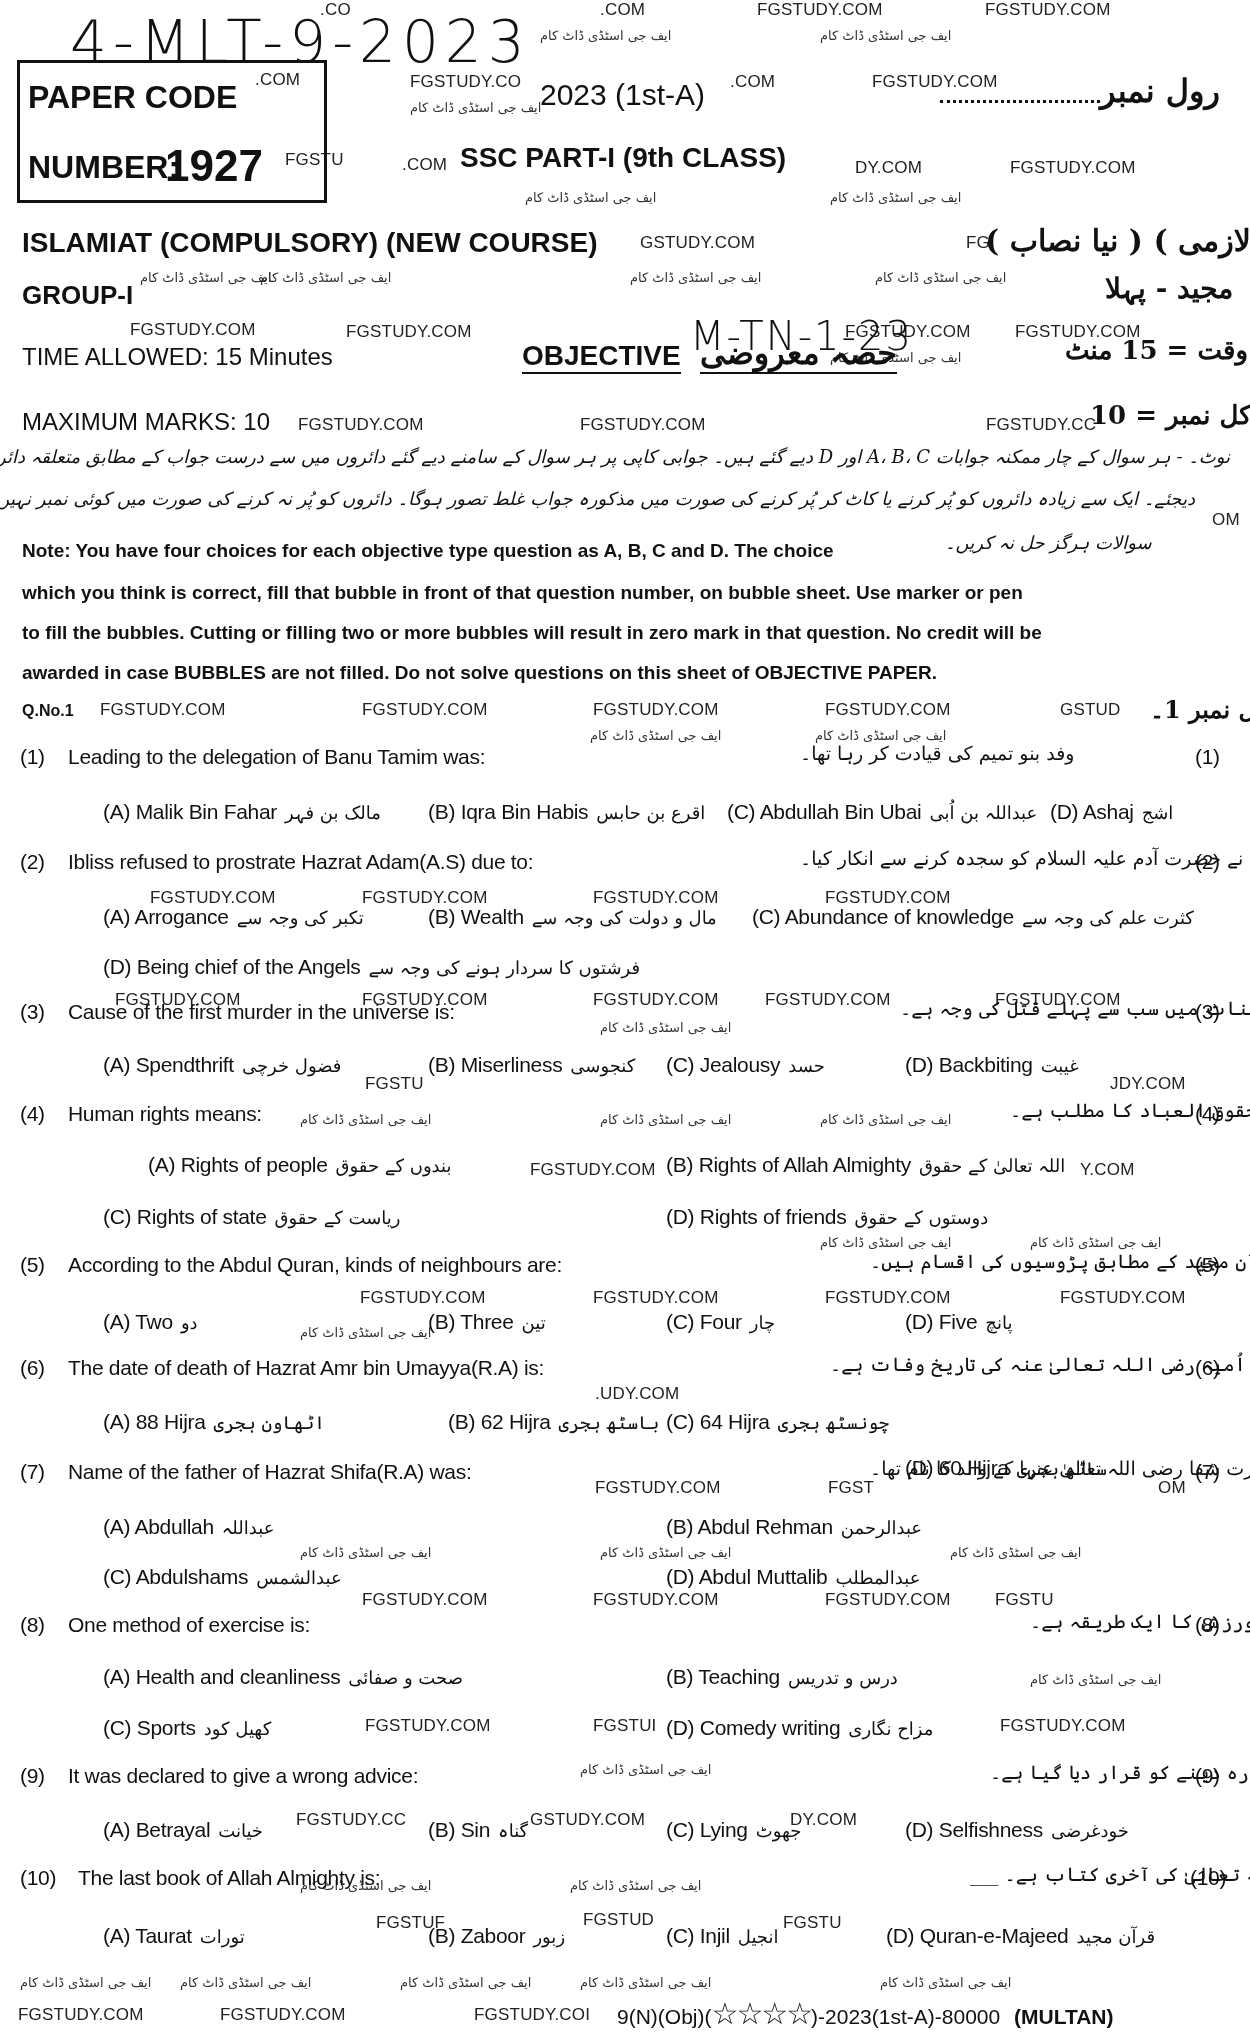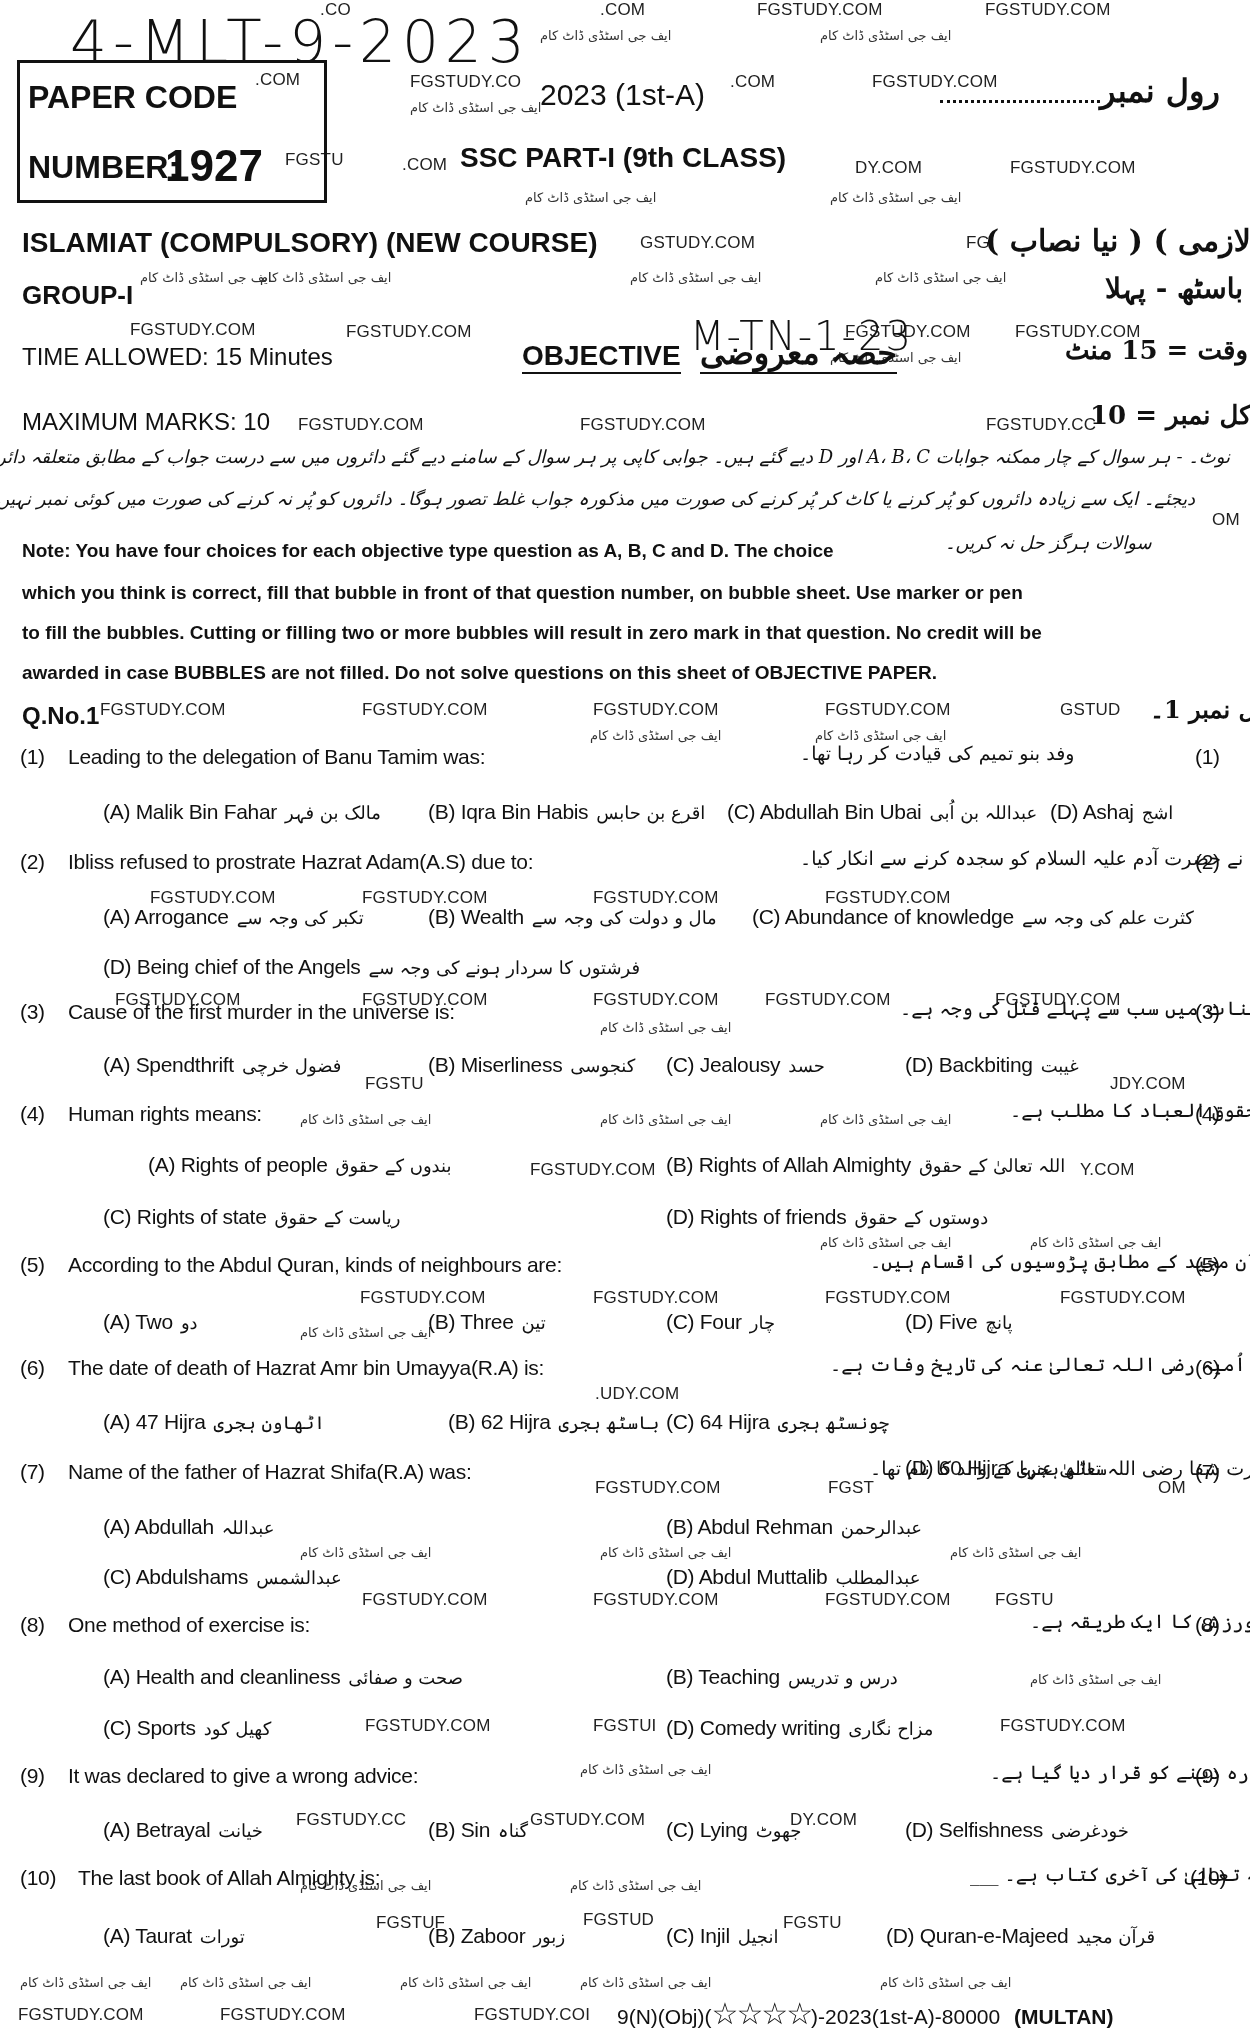--- a/index.html
+++ b/index.html
@@ -129,39 +129,39 @@
 <div class="abs hdr" style="left:540px;top:78px;font-size:30px;font-weight:normal;">2023 (1st-A)</div>
 <div class="abs hdr" style="left:460px;top:142px;font-size:28px;">SSC PART-I (9th CLASS)</div>
 
 <div class="abs ur" style="left:1100px;top:72px;font-size:32px;font-weight:bold;">رول نمبر</div>
 <div class="abs" style="left:940px;top:100px;width:160px;border-bottom:3px dotted #111;"></div>
 
 <div class="abs hdr" style="left:22px;top:227px;font-size:28px;">ISLAMIAT (COMPULSORY) (NEW COURSE)</div>
 <div class="abs ur" style="left:985px;top:223px;font-size:30px;font-weight:bold;">اسلامیات ( لازمی ) ( نیا نصاب )</div>
 
 <div class="abs hdr" style="left:22px;top:280px;font-size:26px;">GROUP-I</div>
-<div class="abs ur" style="left:1105px;top:272px;font-size:28px;font-weight:bold;">باسٹھ - پہلا</div>
+<div class="abs ur" style="left:1105px;top:272px;font-size:28px;font-weight:bold;">مجید - پہلا</div>
 
 <div class="abs" style="left:22px;top:343px;font-size:24px;">TIME ALLOWED: 15 Minutes</div>
 <div class="abs hdr underline" style="left:522px;top:340px;font-size:28px;">OBJECTIVE</div>
 <div class="abs ur underline" style="left:700px;top:334px;font-size:32px;font-weight:bold;">حصہ معروضی</div>
 <div class="abs ur" style="left:1065px;top:335px;font-size:26px;font-weight:bold;">وقت = 15 منٹ</div>
 
 <div class="abs" style="left:22px;top:408px;font-size:24px;">MAXIMUM MARKS: 10</div>
 <div class="abs ur" style="left:1090px;top:400px;font-size:26px;font-weight:bold;">کل نمبر = 10</div>
 
 <div class="abs ur" style="right:20px;top:446px;font-size:18px;font-style:italic;">نوٹ۔ - ہر سوال کے چار ممکنہ جوابات A، B، C اور D دیے گئے ہیں۔ جوابی کاپی پر ہر سوال کے سامنے دیے گئے دائروں میں سے درست جواب کے مطابق متعلقہ دائرہ کو مارکر یا پین سے بھر</div>
 <div class="abs ur" style="right:55px;top:488px;font-size:18px;font-style:italic;">دیجئے۔ ایک سے زیادہ دائروں کو پُر کرنے یا کاٹ کر پُر کرنے کی صورت میں مذکورہ جواب غلط تصور ہوگا۔ دائروں کو پُر نہ کرنے کی صورت میں کوئی نمبر نہیں دیا جائے گا۔ اس سوالیہ پرچہ پر</div>
 <div class="abs ur" style="left:945px;top:532px;font-size:18px;font-style:italic;">سوالات ہرگز حل نہ کریں۔</div>
 <div class="abs note" style="left:22px;top:540px;">Note:  You have four choices for each objective type question as A, B, C and D. The choice</div>
 <div class="abs note" style="left:22px;top:582px;">which you think is correct, fill that bubble in front of that question number, on bubble sheet. Use marker or pen</div>
 <div class="abs note" style="left:22px;top:622px;">to fill the bubbles. Cutting or filling two or more bubbles will result in zero mark in that question.  No credit will be</div>
 <div class="abs note" style="left:22px;top:662px;">awarded in case BUBBLES are not filled. Do not solve questions on this sheet of OBJECTIVE PAPER.</div>
 
-<div class="abs hdr" style="left:22px;top:702px;font-size:24px;">Q.No.1</div>
+<div class="abs hdr" style="left:22px;top:702px;font-size:16px;">Q.No.1</div>
 <div class="abs ur" style="left:1150px;top:695px;font-size:24px;font-weight:bold;">سوال نمبر 1۔</div>
 
 <div class="abs q" style="left:20px;top:745px;">(1)</div>
 <div class="abs q" style="left:68px;top:745px;">Leading to the delegation of Banu Tamim was:</div>
 <div class="abs q-ur" style="left:800px;top:742px;">وفد بنو تمیم کی قیادت کر رہا تھا۔</div>
 <div class="abs q" style="left:1195px;top:745px;">(1)</div>
 <div class="abs opt" style="left:103px;top:800px;"><span>(A) Malik Bin Fahar</span><span class="u">مالک بن فہر</span></div>
 <div class="abs opt" style="left:428px;top:800px;"><span>(B) Iqra Bin Habis</span><span class="u">اقرع بن حابس</span></div>
 <div class="abs opt" style="left:727px;top:800px;"><span>(C) Abdullah Bin Ubai</span><span class="u">عبداللہ بن اُبی</span></div>
 <div class="abs opt" style="left:1050px;top:800px;"><span>(D) Ashaj</span><span class="u">اشج</span></div>
@@ -199,21 +199,21 @@
 <div class="abs q" style="left:1195px;top:1253px;">(5)</div>
 <div class="abs opt" style="left:103px;top:1310px;"><span>(A) Two</span><span class="u">دو</span></div>
 <div class="abs opt" style="left:428px;top:1310px;"><span>(B) Three</span><span class="u">تین</span></div>
 <div class="abs opt" style="left:666px;top:1310px;"><span>(C) Four</span><span class="u">چار</span></div>
 <div class="abs opt" style="left:905px;top:1310px;"><span>(D) Five</span><span class="u">پانچ</span></div>
 
 <div class="abs q" style="left:20px;top:1356px;">(6)</div>
 <div class="abs q" style="left:68px;top:1356px;">The date of death of Hazrat Amr bin Umayya(R.A) is:</div>
 <div class="abs q-ur" style="left:830px;top:1353px;">حضرت عمرو بن اُمیہ رضی اللہ تعالیٰ عنہ کی تاریخ وفات ہے۔</div>
 <div class="abs q" style="left:1195px;top:1356px;">(6)</div>
-<div class="abs opt" style="left:103px;top:1410px;"><span>(A) 47 Hijra</span><span class="u">اٹھاون ہجری</span></div>
+<div class="abs opt" style="left:103px;top:1410px;"><span>(A) 88 Hijra</span><span class="u">اٹھاون ہجری</span></div>
 <div class="abs opt" style="left:448px;top:1410px;"><span>(B) 62 Hijra</span><span class="u">باسٹھ ہجری</span></div>
 <div class="abs opt" style="left:666px;top:1410px;"><span>(C) 64 Hijra</span><span class="u">چونسٹھ ہجری</span></div>
 <div class="abs opt" style="left:905px;top:1456px;"><span>(D) 60 Hijra</span><span class="u">ساٹھ ہجری</span></div>
 
 <div class="abs q" style="left:20px;top:1460px;">(7)</div>
 <div class="abs q" style="left:68px;top:1460px;">Name of the father of Hazrat Shifa(R.A) was:</div>
 <div class="abs q-ur" style="left:870px;top:1457px;">حضرت شفا رضی اللہ تعالیٰ عنہا کے والد کا نام تھا۔</div>
 <div class="abs q" style="left:1195px;top:1460px;">(7)</div>
 <div class="abs opt" style="left:103px;top:1515px;"><span>(A) Abdullah</span><span class="u">عبداللہ</span></div>
 <div class="abs opt" style="left:666px;top:1515px;"><span>(B) Abdul Rehman</span><span class="u">عبدالرحمن</span></div>

